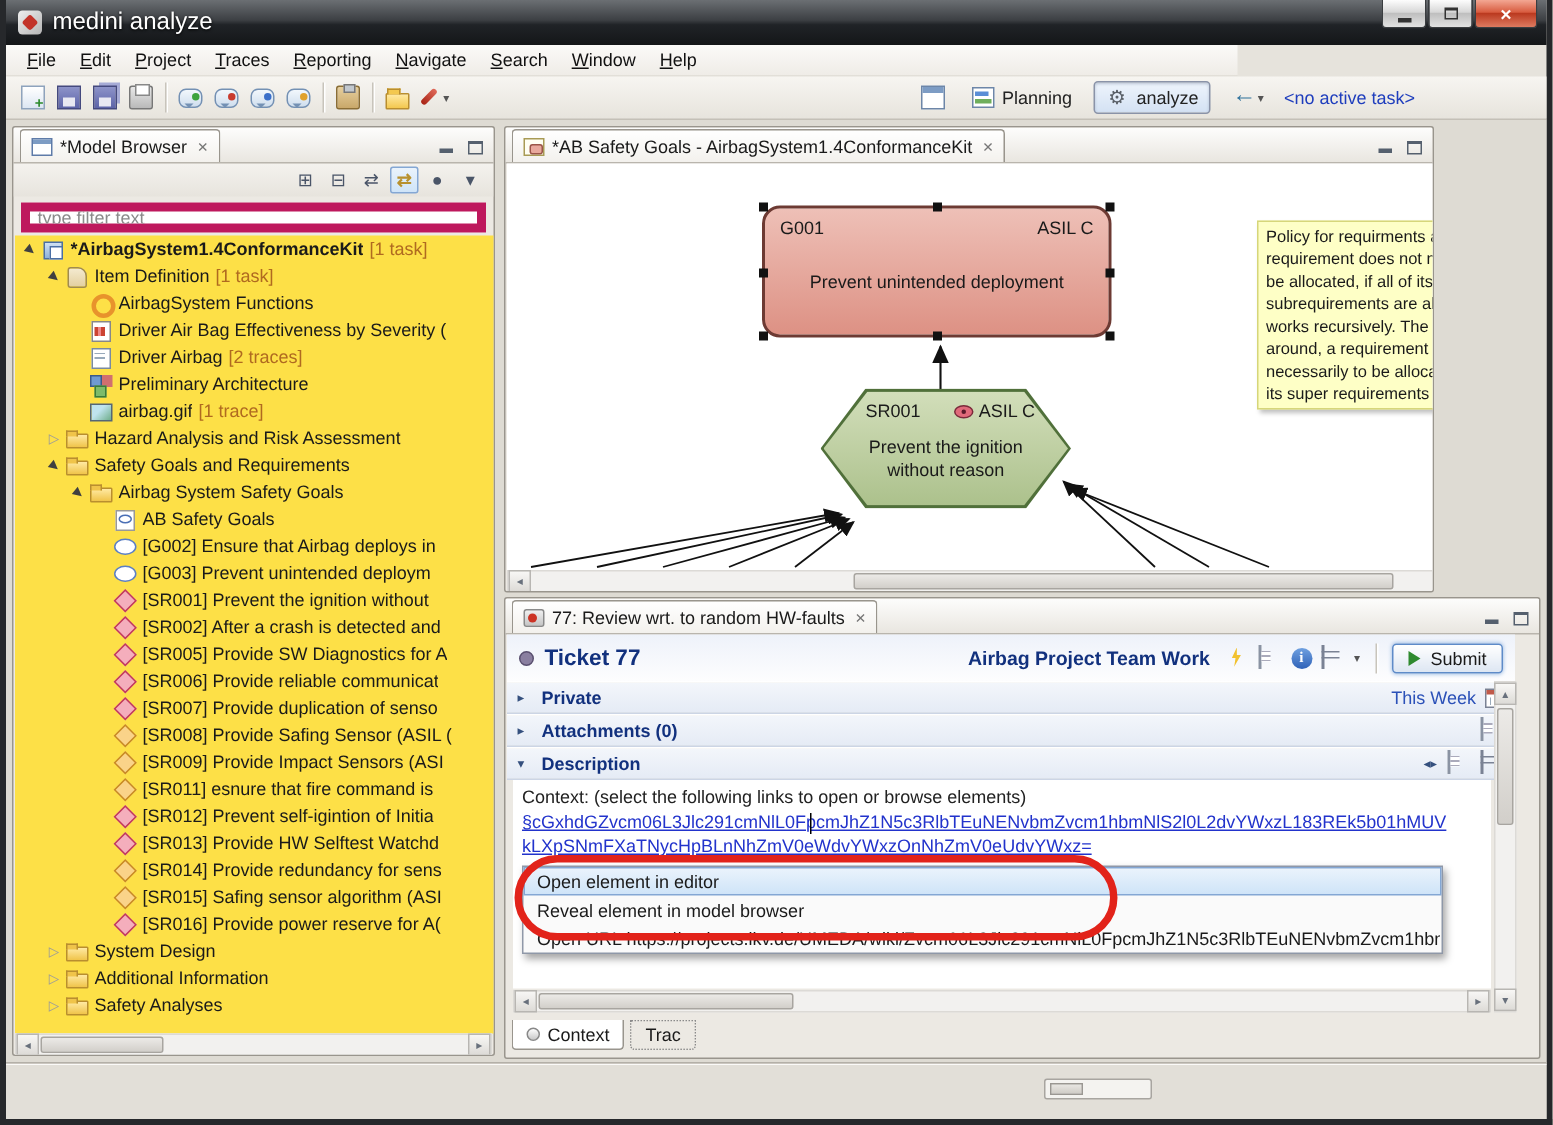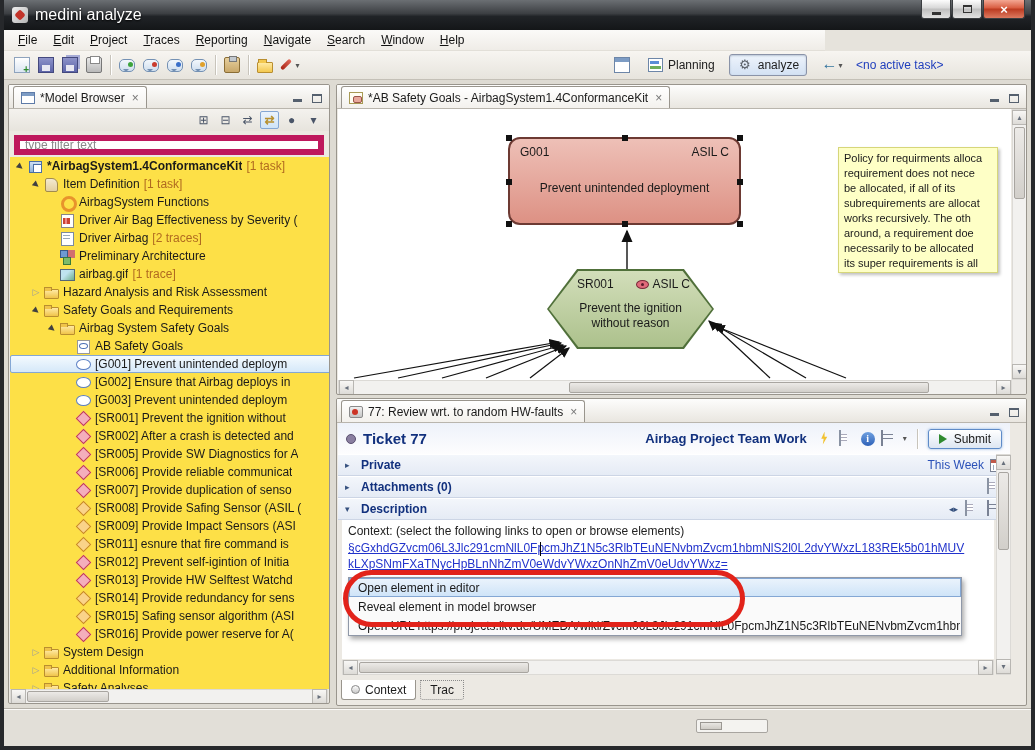--- a/index.html
+++ b/index.html
@@ -111,28 +111,28 @@
   .ic-goal::before{content:"";position:absolute;left:1px;top:3px;width:13px;height:9px;background:#fff;border:1px solid #5b7fc4;border-radius:50%}
   .ic-reqr::before,.ic-reqo::before{content:"";position:absolute;left:3px;top:3px;width:9px;height:9px;transform:rotate(45deg)}
   .ic-reqr::before{background:#f4aebc;border:1px solid #c23a5a}
   .ic-reqo::before{background:#fad389;border:1px solid #c98a22}
   
   .sb{position:absolute;background:#f2f1ef;border:1px solid #dcdad6}
   .sbbtn{position:absolute;width:15px;height:15px;background:linear-gradient(#f8f7f5,#dddbd7);border:1px solid #b8b6b2;color:#68707c;font-size:8px;display:flex;align-items:center;justify-content:center}
   .sbthumb{position:absolute;background:linear-gradient(#eceae7,#d2cfca);border:1px solid #a8a5a0;border-radius:2px}
   .mb-hsb{left:1px;top:604px;width:318px;height:15px}
   
-  .view.ed{left:332px;top:4px;width:691px;height:311px}
+  .view.ed{left:332px;top:4px;width:620px;height:311px}
   .canvas{position:absolute;left:1px;top:24px;width:673px;height:271px;background:#fff;overflow:hidden}
   .dsvg{position:absolute;left:0;top:0}
   .goal{position:absolute;left:170px;top:28px;width:233px;height:88px;background:linear-gradient(#eec0b7,#dd9184);border:2px solid #6d3a33;border-radius:12px}
   .goal .grow{position:absolute;left:10px;right:10px;top:6px;display:flex;justify-content:space-between;font-size:12px}
   .goal .gtxt{position:absolute;left:0;right:0;top:42px;text-align:center;font-size:12px}
   .h{position:absolute;width:6px;height:6px;background:#111}
-  .hex{position:absolute;left:209px;top:160px;width:167px;height:80px}
+  .hex{position:absolute;left:209px;top:150px;width:167px;height:80px}
   .hexo{position:absolute;inset:0;background:#50703a;clip-path:polygon(18% 0,82% 0,100% 50%,82% 100%,18% 100%,0 50%)}
   .hexi{position:absolute;inset:2px;background:linear-gradient(#d2deba,#acc18c);clip-path:polygon(18% 0,82% 0,100% 50%,82% 100%,18% 100%,0 50%)}
   .hex .grow{position:absolute;left:30px;right:24px;top:8px;display:flex;justify-content:space-between;align-items:center;font-size:12px}
   .hex .gtxt{position:absolute;left:0;right:0;top:32px;text-align:center;font-size:12px;white-space:pre-line;line-height:15px}
   .eye{width:13px;height:9px;background:#e06a7a;border:1px solid #7a2a3a;border-radius:50%;display:inline-block;position:relative;margin-right:3px;vertical-align:-1px}
   .eye::after{content:"";position:absolute;left:4px;top:2px;width:3px;height:3px;background:#5a1a2a;border-radius:50%}
   .note{position:absolute;left:500px;top:38px;width:160px;height:126px;background:#feffc6;border:1px solid #d6d67a;box-shadow:2px 2px 3px rgba(0,0,0,.25);padding:3px 5px;font-size:11px;line-height:15px;white-space:pre;overflow:hidden}
   .ed-vsb{left:675px;top:24px;width:15px;height:271px}
   .ed-hsb{left:1px;top:295px;width:674px;height:15px}
   .sbcorner{position:absolute;left:675px;top:295px;width:15px;height:15px;background:#eae8e4}
@@ -357,25 +357,20 @@
         <div class="trow lv2">
             <span class="tw exp"></span>
             <span class="tico ic-folder"></span>
             <span class="tl">Airbag System Safety Goals</span>
           </div>
         <div class="trow lv3">
             <span class="tw"></span>
             <span class="tico ic-diag"></span>
             <span class="tl">AB Safety Goals</span>
           </div>
-        <div class="trow lv3 sel">
-            <span class="tw"></span>
-            <span class="tico ic-goal"></span>
-            <span class="tl">[G001] Prevent unintended deploym</span>
-          </div>
         <div class="trow lv3">
             <span class="tw"></span>
             <span class="tico ic-goal"></span>
             <span class="tl">[G002] Ensure that Airbag deploys in</span>
           </div>
         <div class="trow lv3">
             <span class="tw"></span>
             <span class="tico ic-goal"></span>
             <span class="tl">[G003] Prevent unintended deploym</span>
           </div>

